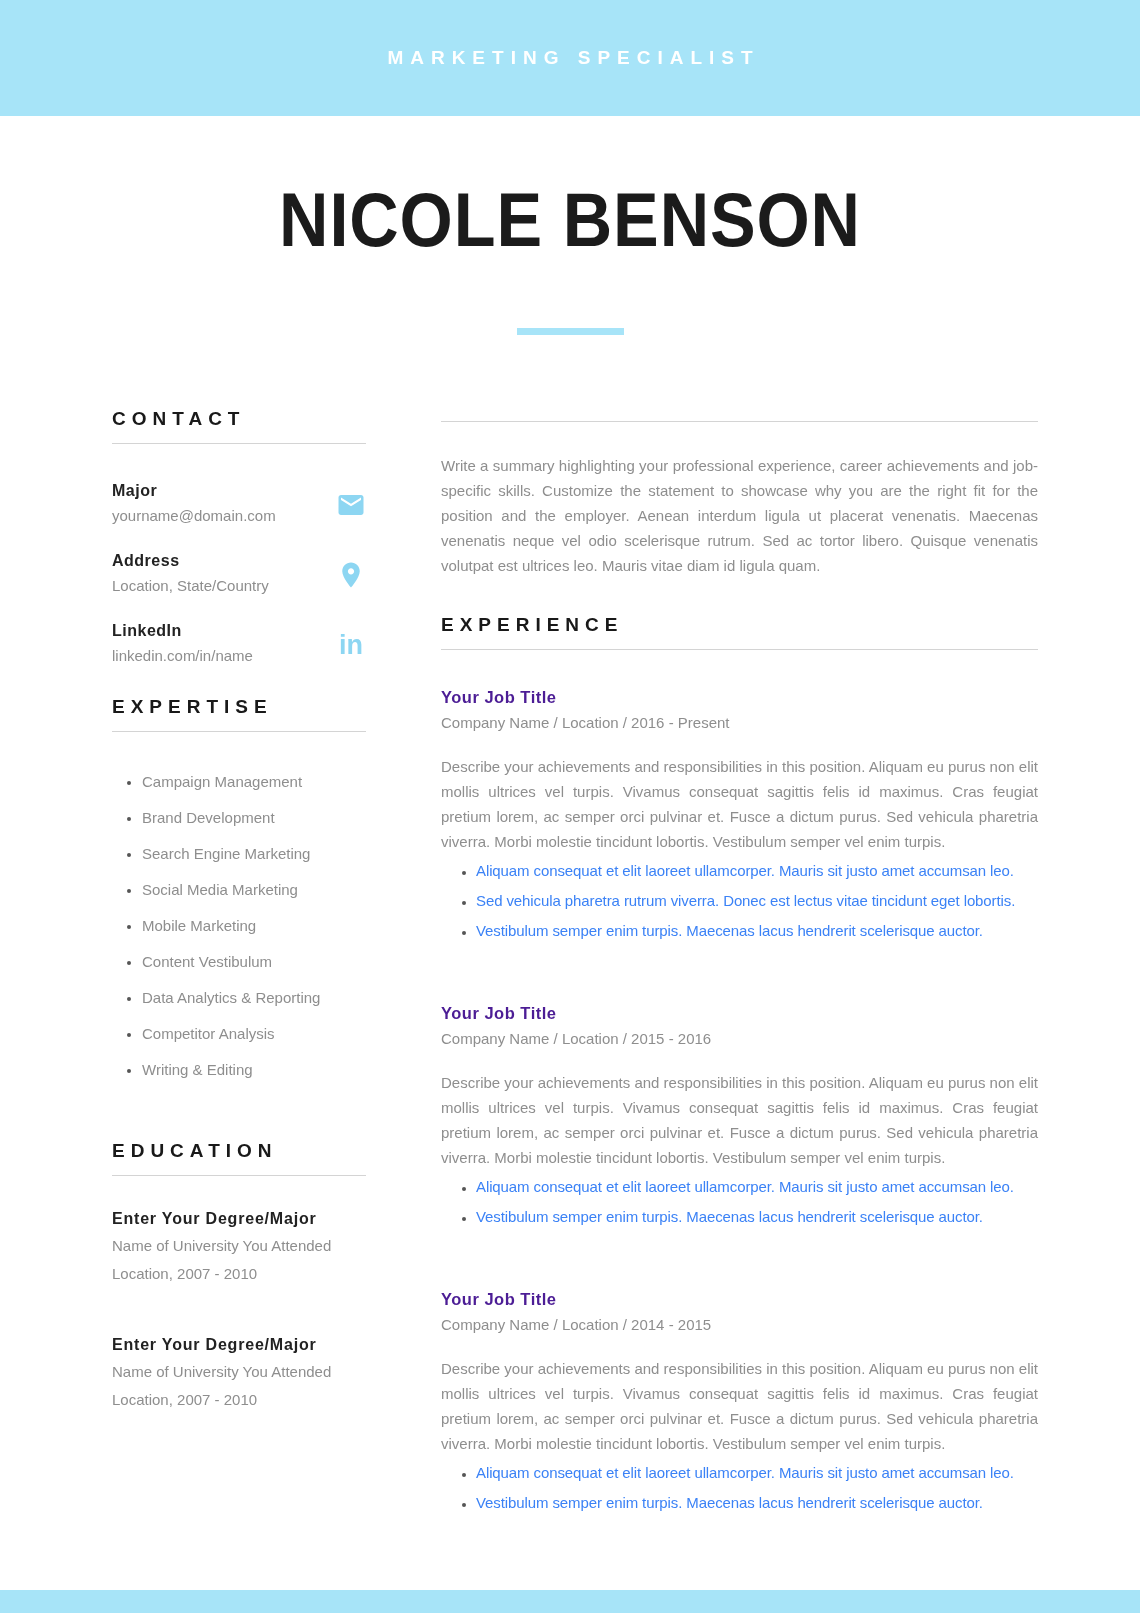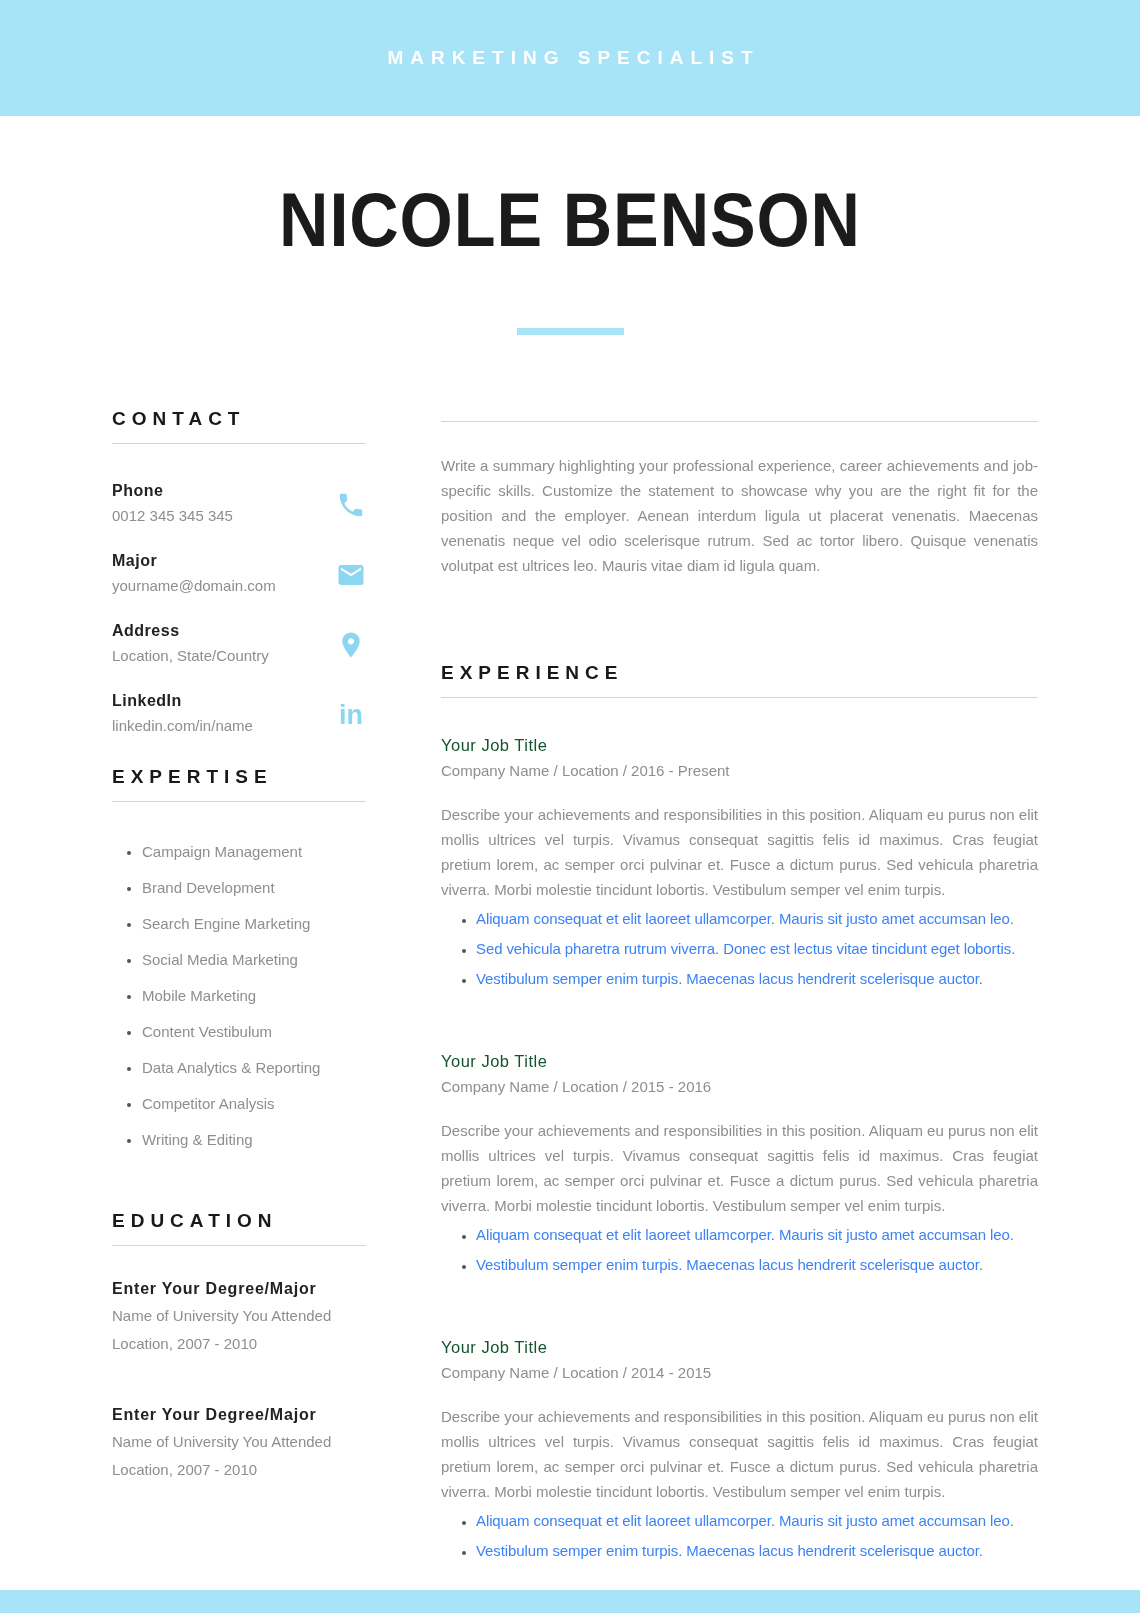--- a/index.html
+++ b/index.html
@@ -131,29 +131,29 @@
   }
 
   
   .body-par {
     margin-top: 31px;
     font-size: 15px;
     color: #8e8e8e;
     line-height: 25px;
     text-align: justify;
   }
-  .section-experience { margin-top: 84px; }
+  .section-experience { margin-top: 36px; }
 
   .job { margin-top: 38px; margin-bottom: 58px; }
   .job:last-child { margin-bottom: 0; }
   .job-title {
     font-size: 16.5px;
-    font-weight: normal;
+    font-weight: bold;
     letter-spacing: 0.5px;
-    color: #14532d;
+    color: #4c1d95;
   }
   .job-meta {
     margin-top: 7px;
     font-size: 15px;
     color: #8e8e8e;
   }
   .job-desc {
     margin-top: 23px;
     font-size: 15px;
     color: #8e8e8e;
@@ -195,31 +195,20 @@
 
   <div class="columns">
 
     <aside class="col-left">
 
       <section>
         <h2 class="sec-heading">CONTACT</h2>
         <hr class="sec-rule">
         <div class="contact-list">
 
-          <div class="contact-item">
-            <div class="contact-text">
-              <div class="contact-label">Phone</div>
-              <div class="contact-value">0012 345 345 345</div>
-            </div>
-            <span class="cicon">
-              <svg viewBox="0 0 24 24" fill="#8dd6f2">
-                  <path d="M6.62 10.79c1.44 2.83 3.76 5.14 6.59 6.59l2.2-2.2c.27-.27.67-.36 1.02-.24 1.12.37 2.33.57 3.57.57.55 0 1 .45 1 1V20c0 .55-.45 1-1 1-9.39 0-17-7.61-17-17 0-.55.45-1 1-1h3.5c.55 0 1 .45 1 1 0 1.25.2 2.45.57 3.57.11.35.03.74-.25 1.02l-2.2 2.2z"></path>
-                </svg>
-            </span>
-          </div>
 
           <div class="contact-item">
             <div class="contact-text">
               <div class="contact-label">Major</div>
               <div class="contact-value">yourname@domain.com</div>
             </div>
             <span class="cicon">
               <svg viewBox="0 0 24 24" fill="#8dd6f2">
                   <path d="M20 4H4c-1.1 0-1.99.9-1.99 2L2 18c0 1.1.9 2 2 2h16c1.1 0 2-.9 2-2V6c0-1.1-.9-2-2-2zm0 4l-8 5-8-5V6l8 5 8-5v2z"></path>
                 </svg>

